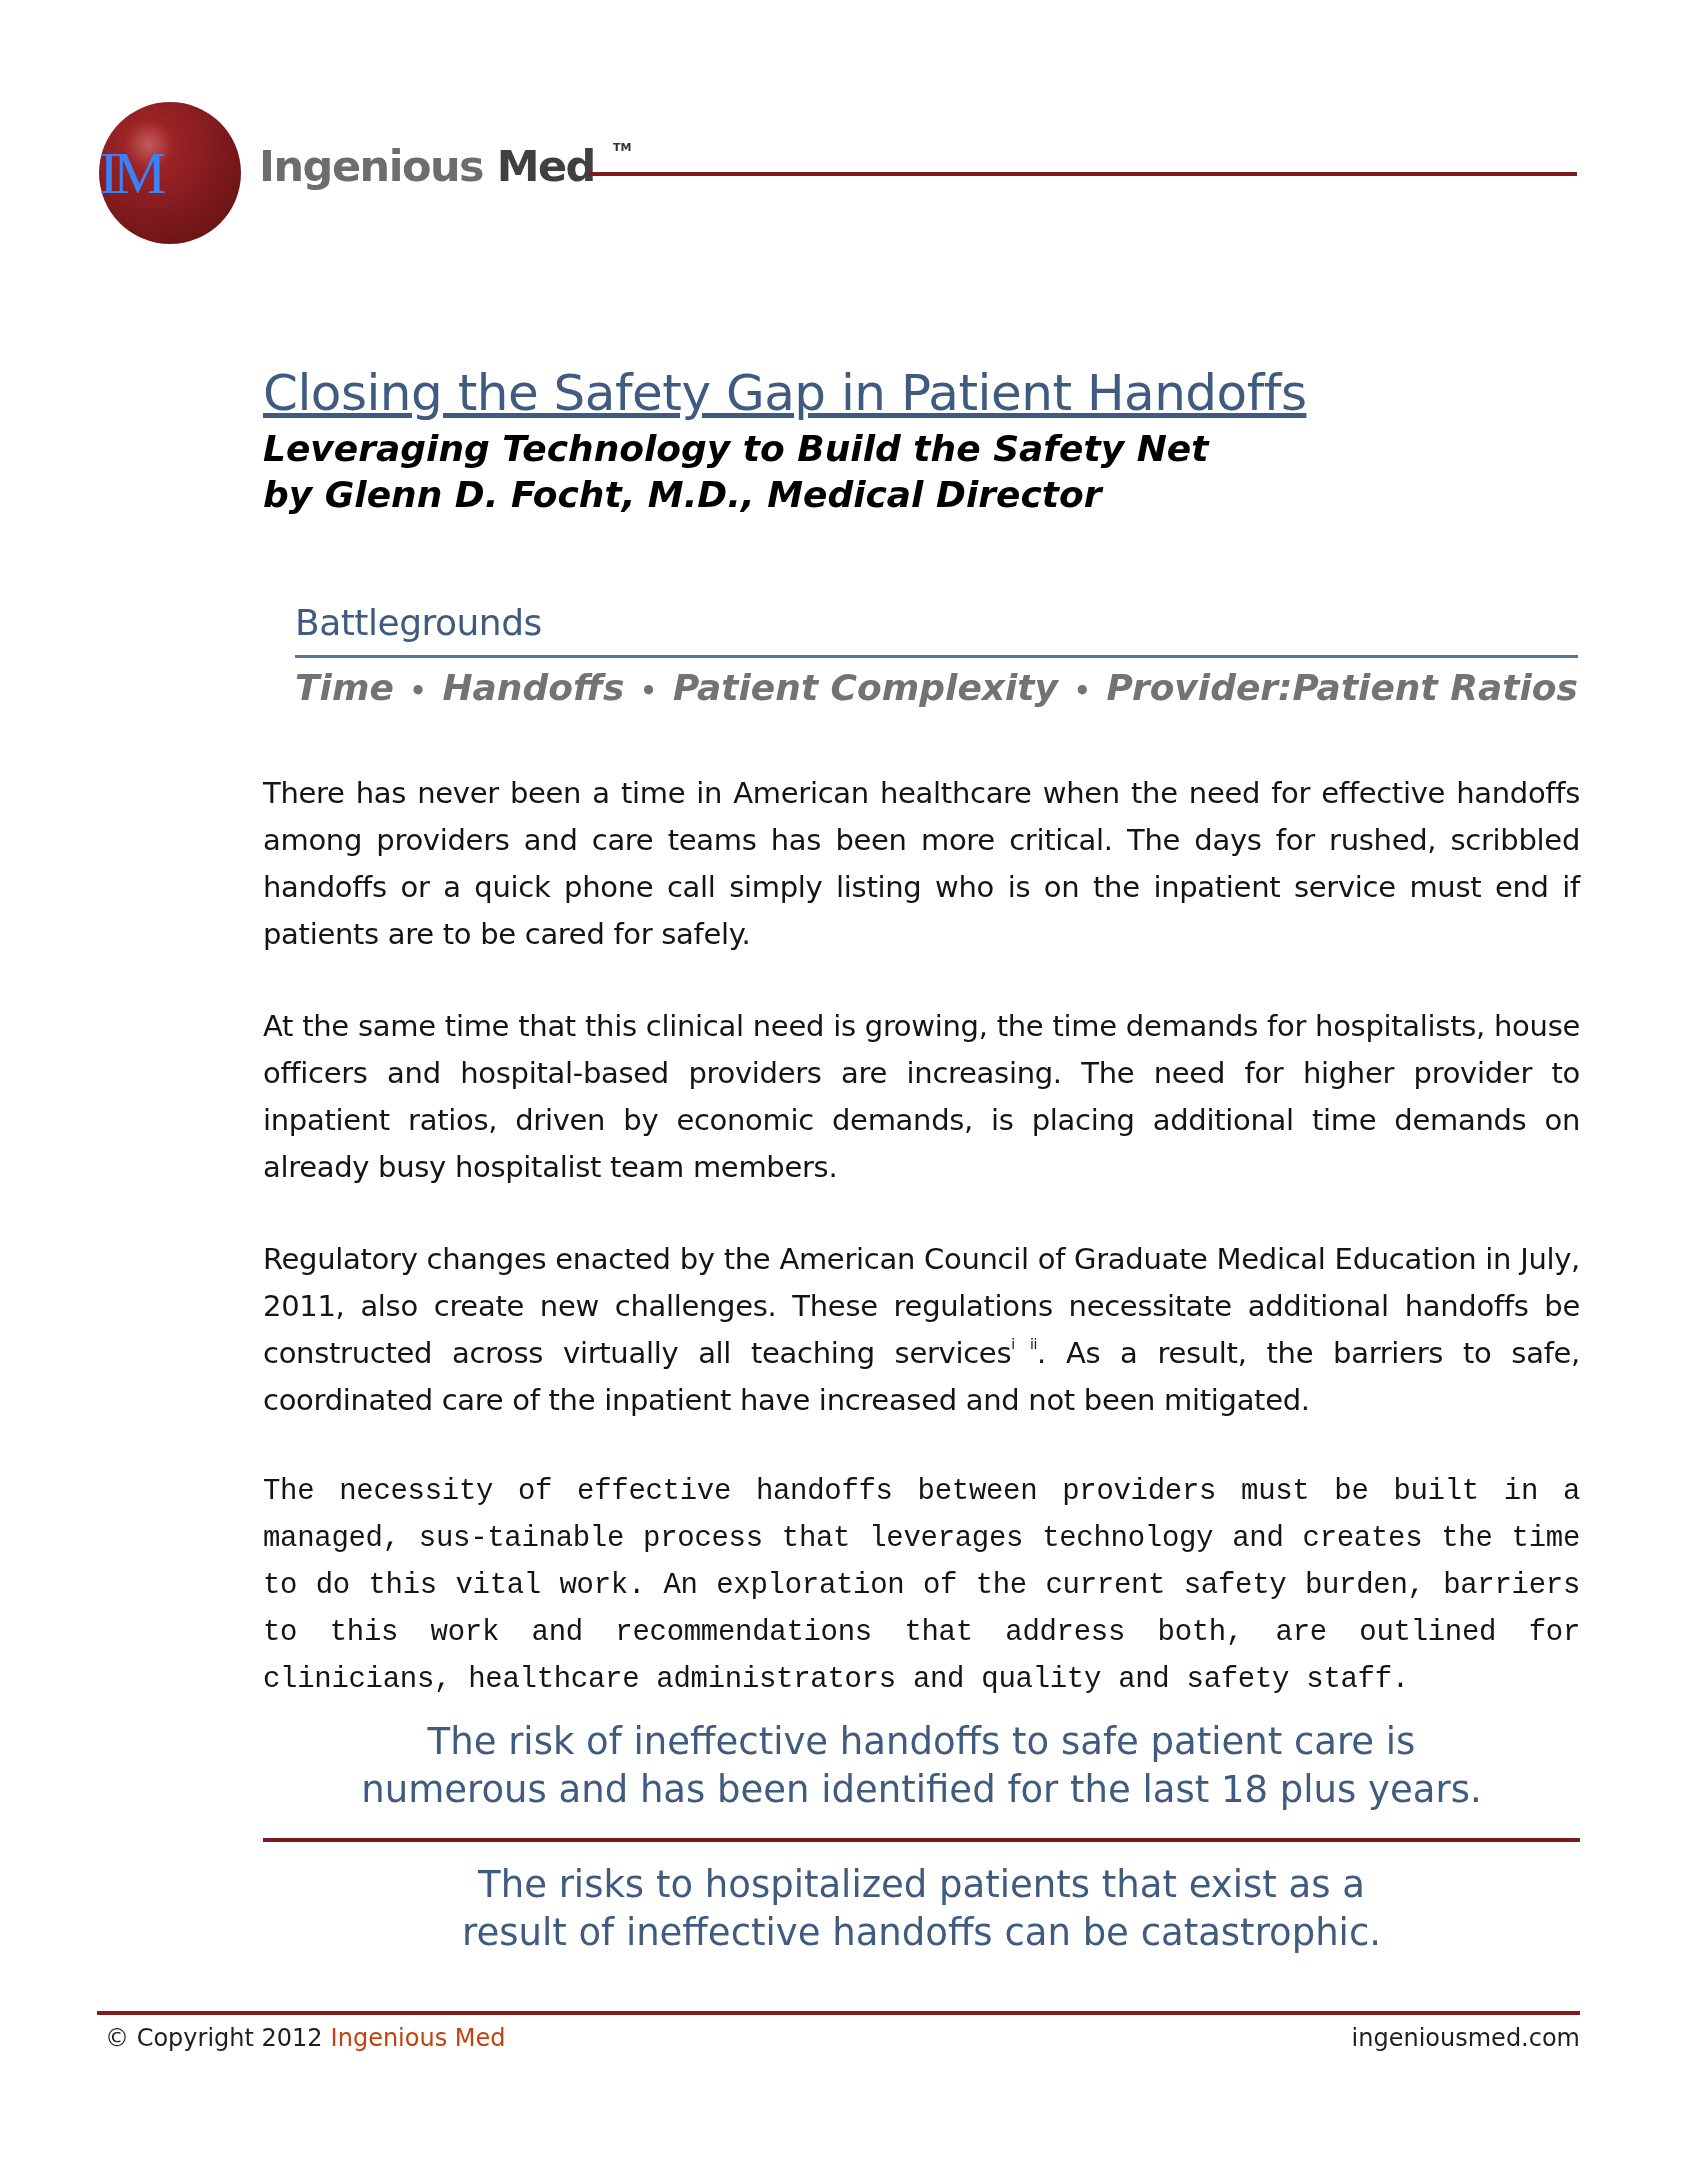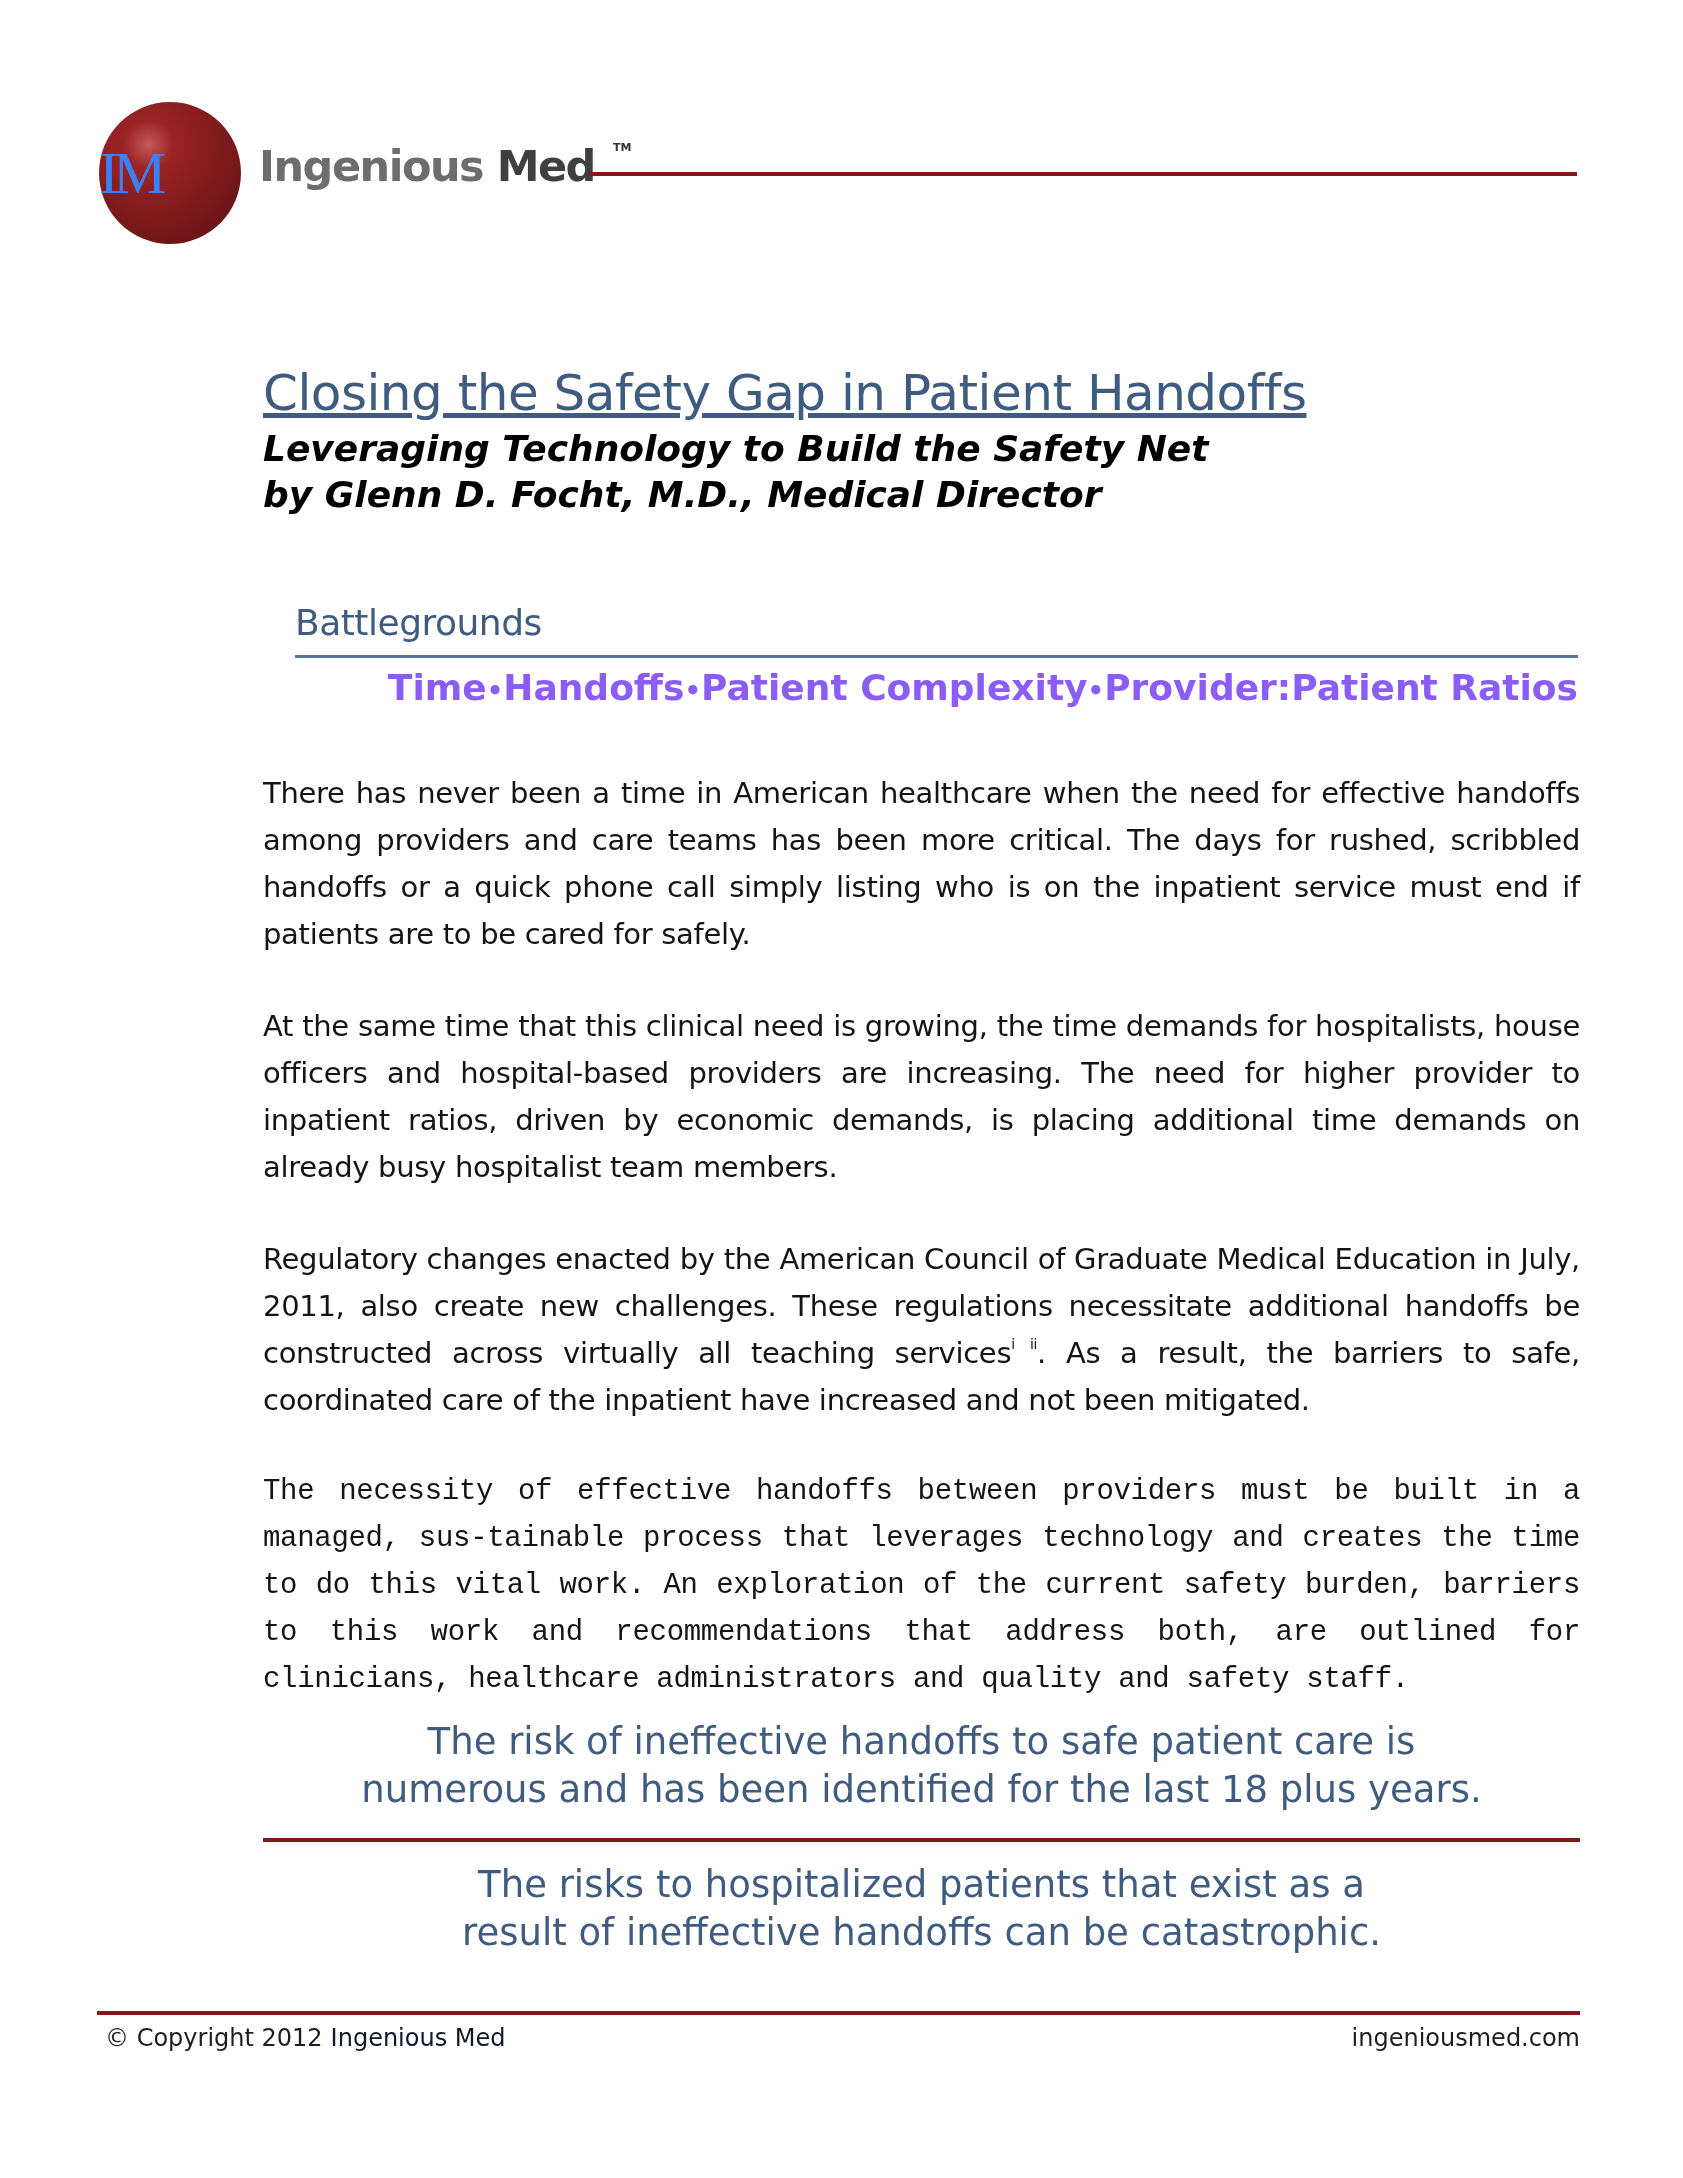--- a/index.html
+++ b/index.html
@@ -21,42 +21,42 @@
 
   
   #title { left: 263px; top: 364px; font-size: 50px; color: #3f5b80; white-space: nowrap; letter-spacing: -0.5px; text-decoration: underline; }
   .subtitle { left: 263px; font-size: 36px; font-weight: bold; font-style: italic; color: #000000; white-space: nowrap; text-align: right; }
   #subtitle1 { top: 428px; }
   #subtitle2 { top: 474px; }
 
   
   #bg-heading { left: 295px; top: 602px; font-size: 36px; font-weight: normal; color: #3f5b80; white-space: nowrap; letter-spacing: -0.5px; }
   #bg-rule { left: 295px; top: 655px; width: 1283px; height: 3px; background: #5a7398; }
-  #bg-topics { left: 295px; top: 667px; width: 1283px; display: flex; justify-content: flex-end; align-items: baseline;
-    font-size: 36px; font-weight: bold; color: #8b5cf6; white-space: nowrap; }
+  #bg-topics { left: 295px; top: 667px; width: 1283px; display: flex; justify-content: space-between; align-items: baseline;
+    font-size: 36px; font-weight: bold; color: #737373; white-space: nowrap; font-style: italic; }
   #bg-topics .bullet { font-size: 26px; }
 
   
   .para { left: 263px; width: 1317px; font-size: 29px; line-height: 47px; text-align: justify; color: #141414; letter-spacing: -0.3px; }
   #para1 { top: 770px; }
   #para2 { top: 1003px; }
   #para3 { top: 1236px; }
   #para4 { top: 1468px; font-family: Liberation Mono, monospace; }
   sup { font-size: 14px; line-height: 0; vertical-align: 14px; }
 
   
   .quote { left: 263px; width: 1317px; text-align: center; font-size: 37px; line-height: 48px; color: #3f5b80; }
   #quote1 { top: 1718px; }
   #quote-rule { left: 263px; top: 1838px; width: 1317px; height: 4px; background: #7e1a1c; }
   #quote2 { top: 1861px; }
 
   
   #footer-rule { left: 97px; top: 2011px; width: 1483px; height: 4px; background: #7e1a1c; }
   #footer-left { left: 105px; top: 2024px; font-size: 24px; color: #1e1e1e; white-space: nowrap; }
-  #footer-left .brand { color: #0f172a; margin-left: 8px; }
+  #footer-left .brand { color: #c2410c; margin-left: 8px; }
   #footer-right { right: 103px; top: 2024px; font-size: 24px; color: #1e1e1e; white-space: nowrap; }
 </style>
 </head>
 <body>
 
 <div class="abs" id="logo-circle"></div>
 <div class="abs" id="logo-letters">IM</div>
 <div class="abs" id="wordmark">
   <span class="gray">Ingenious</span>
   <span class="red">Med</span><span class="tm">TM</span>

